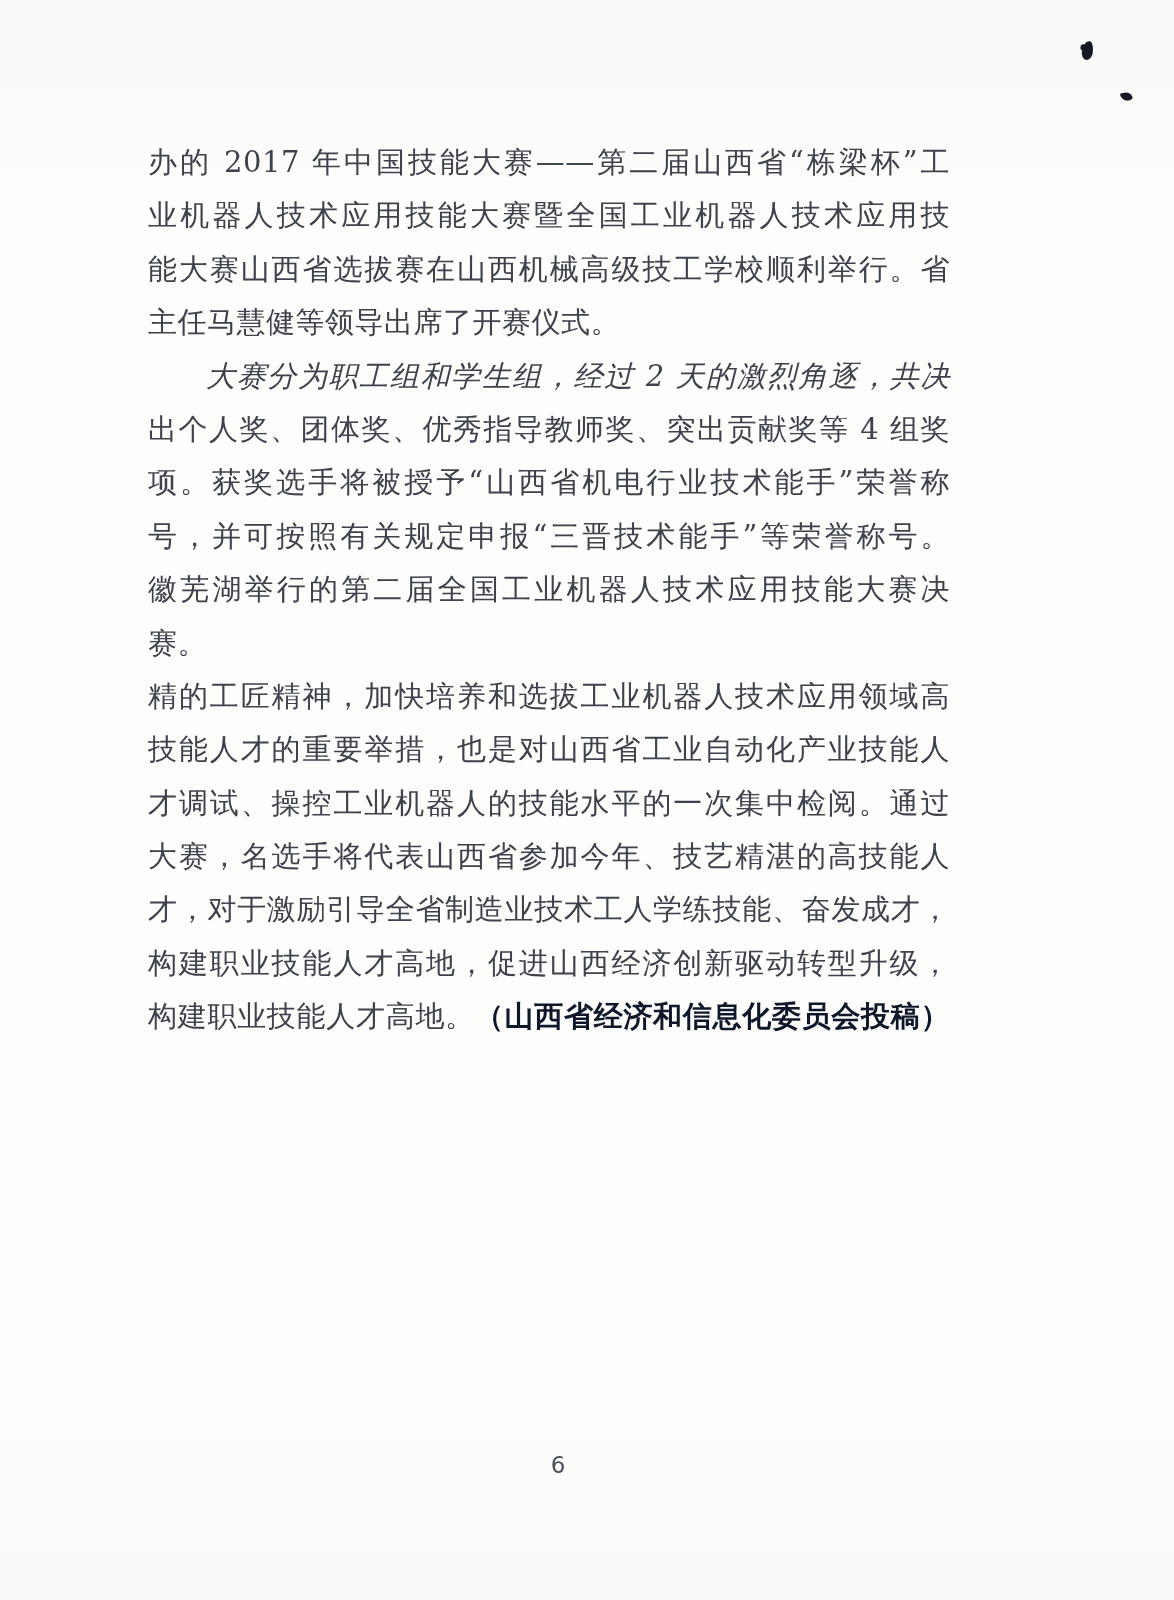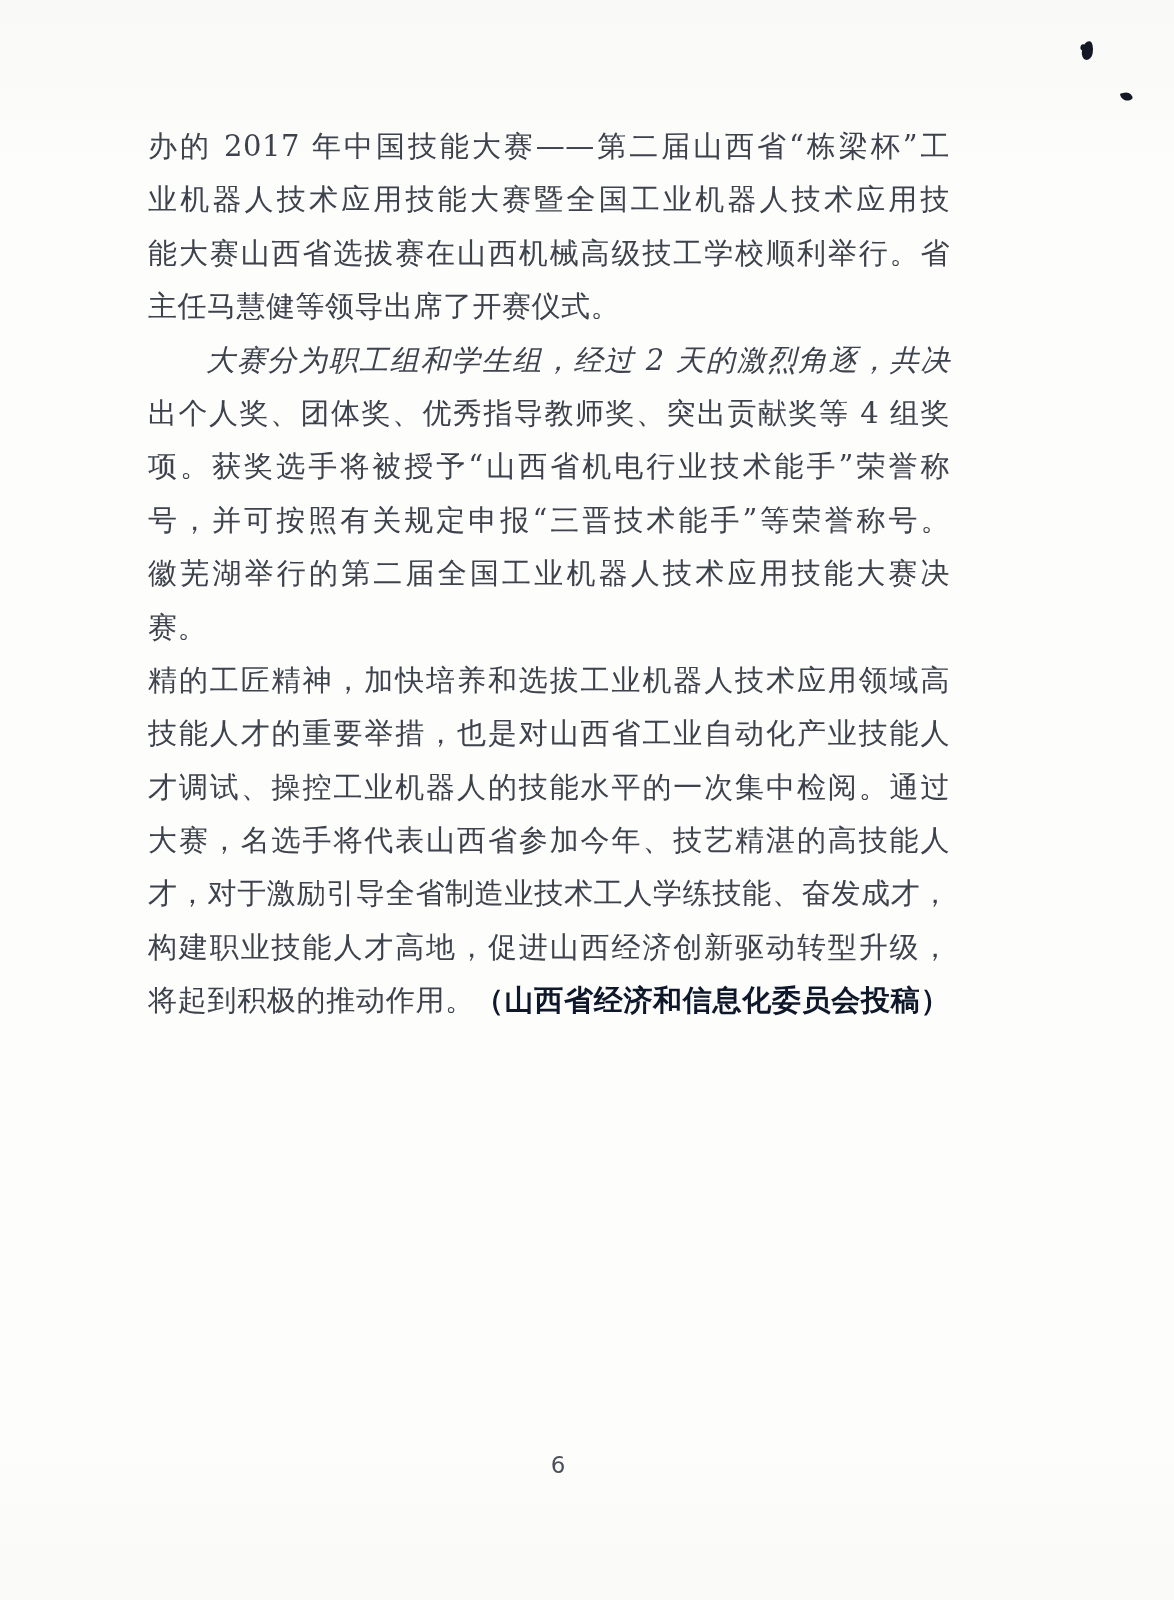--- a/index.html
+++ b/index.html
@@ -19,21 +19,21 @@
   .page::before {
     content: "";
     position: absolute;
     inset: 0;
     background: linear-gradient(180deg, rgba(240,240,238,0.35) 0%, rgba(252,252,251,0) 12%, rgba(252,252,251,0) 88%, rgba(242,242,240,0.3) 100%);
     pointer-events: none;
   }
   .text-block {
     position: absolute;
     left: 148px;
-    top: 120px;
+    top: 136px;
     width: 802px;
     font-size: 29px;
     line-height: 53.4px;
     color: #3d424c;
     letter-spacing: 0.5px;
   }
   .line {
     height: 53.4px;
     text-align: left;
   }
@@ -109,17 +109,17 @@
       <div class="line justify"><span>项。获奖选手将被授予“山西省机电行业技术能手”荣誉称</span></div>
       <div class="line justify"><span>号，并可按照有关规定申报“三晋技术能手”等荣誉称号。</span></div>
       <div class="line justify"><span>徽芜湖举行的第二届全国工业机器人技术应用技能大赛决</span></div>
       <div class="line"><span>赛。</span></div>
       <div class="line justify"><span>精的工匠精神，加快培养和选拔工业机器人技术应用领域高</span></div>
       <div class="line justify"><span>技能人才的重要举措，也是对山西省工业自动化产业技能人</span></div>
       <div class="line justify"><span>才调试、操控工业机器人的技能水平的一次集中检阅。通过</span></div>
       <div class="line justify"><span>大赛，名选手将代表山西省参加今年、技艺精湛的高技能人</span></div>
       <div class="line justify"><span>才，对于激励引导全省制造业技术工人学练技能、奋发成才，</span></div>
       <div class="line justify"><span>构建职业技能人才高地，促进山西经济创新驱动转型升级，</span></div>
-      <div class="line justify"><span>将起到积极的推动作用。</span><span class="bold-seg">（山西省经济和信息化委员会投稿）</span></div>
+      <div class="line justify"><span>构建职业技能人才高地。</span><span class="bold-seg">（山西省经济和信息化委员会投稿）</span></div>
     </div>
 
   <div class="page-number">6</div>
 </div>
 
 </body></html>

